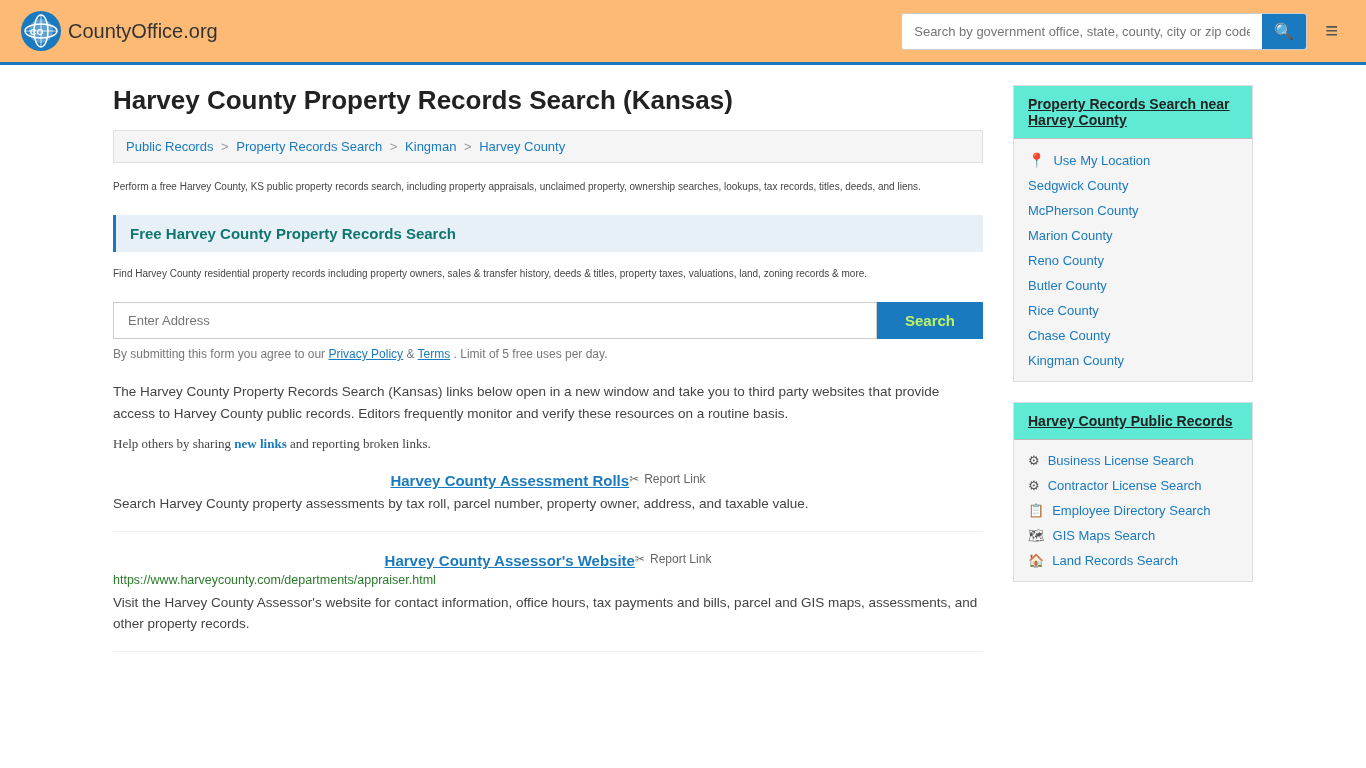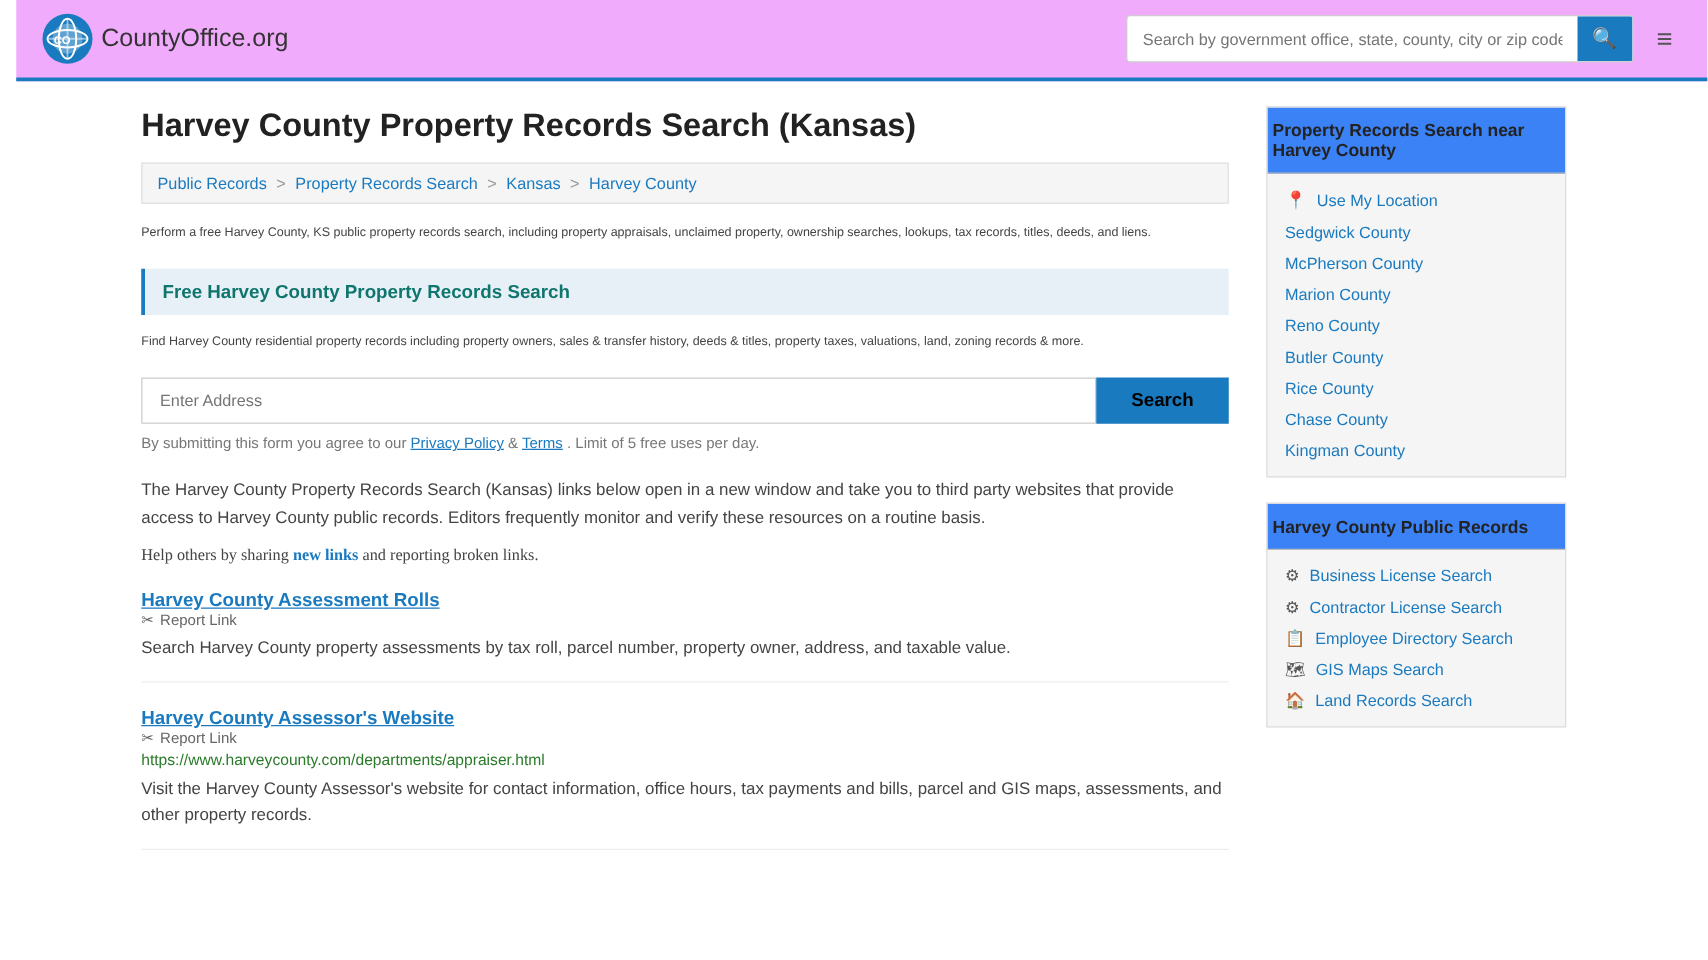--- a/index.html
+++ b/index.html
@@ -1,26 +1,25 @@
 <!DOCTYPE html>
 <html><head>
   <meta charset="utf-8">
   <style>
     * { box-sizing: border-box; margin: 0; padding: 0; }
     body { font-family: Arial, sans-serif; font-size: 14px; color: #333; background: #fff; }
 
     
     .header {
-      background: #f0abfc;
+      background: #fdba74;
       border-bottom: 3px solid #1a7abf;
       padding: 10px 20px;
       display: flex;
       align-items: center;
       justify-content: space-between;
-      margin-left: 13px;
     }
     .logo-area {
       display: flex;
       align-items: center;
       gap: 6px;
     }
     .logo-icon {
       width: 42px;
       height: 42px;
     }
@@ -140,21 +139,21 @@
     .address-input {
       flex: 1;
       padding: 10px 14px;
       border: 1px solid #ccc;
       font-size: 13px;
       outline: none;
       color: #999;
     }
     .address-search-btn {
       background: #1a7abf;
-      color: #000000;
+      color: #bef264;
       border: none;
       padding: 10px 28px;
       font-size: 15px;
       font-weight: bold;
       cursor: pointer;
     }
     .form-note {
       font-size: 12px;
       color: #777;
       text-align: left;
@@ -183,21 +182,20 @@
     .link-item {
       margin-bottom: 20px;
       padding-bottom: 16px;
       border-bottom: 1px solid #eee;
     }
     .link-item-header {
       display: flex;
       justify-content: center;
       align-items: flex-start;
       margin-bottom: 4px;
-      flex-direction: column;
     }
     .link-item-title {
       font-size: 15px;
       font-weight: bold;
       color: #1a7abf;
       text-decoration: underline;
       cursor: pointer;
     }
     .report-link-btn {
       display: flex;
@@ -220,26 +218,27 @@
     }
 
     
     .sidebar-section {
       background: #f5f5f5;
       border: 1px solid #ddd;
       margin-bottom: 20px;
       overflow: hidden;
     }
     .sidebar-section-title {
-      background: #3b82f6;
-      padding: 10px 4px;
+      background: #5eead4;
+      padding: 10px 14px;
       font-size: 14px;
       font-weight: bold;
       color: #222;
       border-bottom: 1px solid #bbb;
+      text-decoration: underline;
     }
     .sidebar-list {
       list-style: none;
       padding: 8px 0;
     }
     .sidebar-list li {
       padding: 5px 14px;
       display: flex;
       align-items: center;
       gap: 8px;
@@ -288,21 +287,21 @@
 
   <main class="main-content">
 
     <h1 class="page-title">Harvey County Property Records Search (Kansas)</h1>
 
     <nav class="breadcrumb">
       <a href="#">Public Records</a>
       <span> &gt; </span>
       <a href="#">Property Records Search</a>
       <span> &gt; </span>
-      <a href="#">Kansas</a>
+      <a href="#">Kingman</a>
       <span> &gt; </span>
       <a href="#">Harvey County</a>
     </nav>
 
     <p class="description">Perform a free Harvey County, KS public property records search, including property appraisals, unclaimed property, ownership searches, lookups, tax records, titles, deeds, and liens.</p>
 
     <div>
       <div class="section-header">Free Harvey County Property Records Search</div>
       <p class="description">Find Harvey County residential property records including property owners, sales &amp; transfer history, deeds &amp; titles, property taxes, valuations, land, zoning records &amp; more.</p>
       <div class="search-form">

